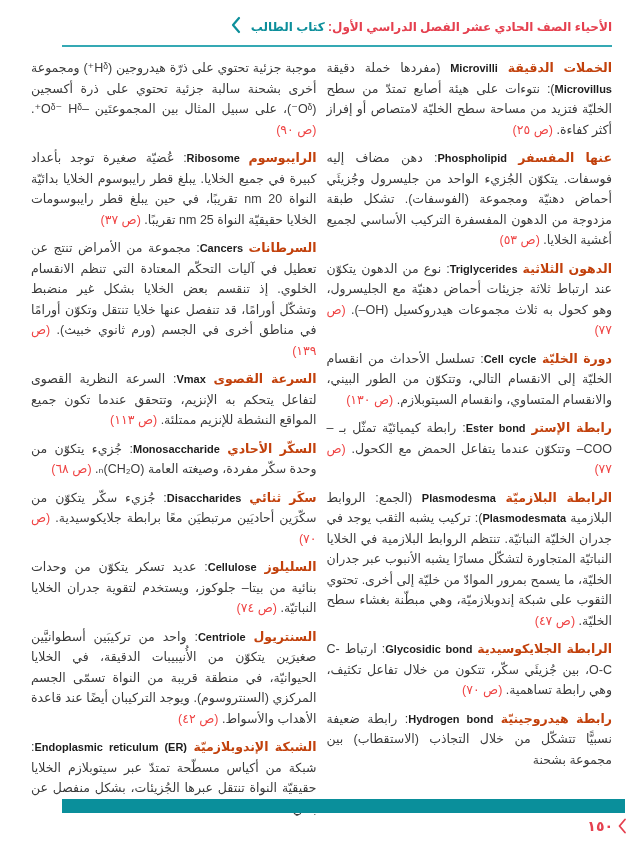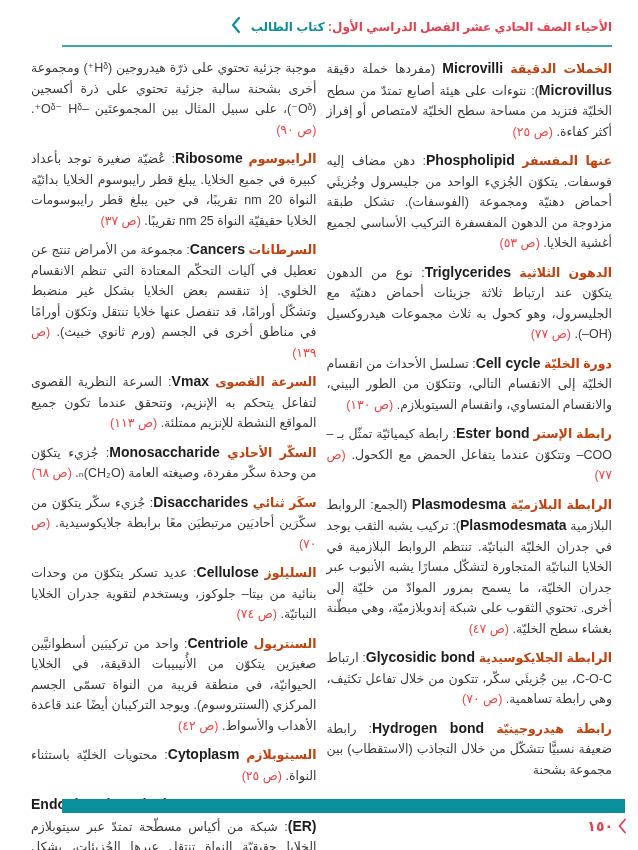--- a/index.html
+++ b/index.html
@@ -11,21 +11,21 @@
   .header-row{position:absolute;top:16px;right:26px;display:flex;align-items:flex-end;gap:10px;}
   .header-title{font-size:12px;font-weight:bold;direction:rtl;white-space:nowrap;}
   .t-red{color:#E5404F;}
   .t-teal{color:#0D8F9B;}
   .header-rule{position:absolute;top:45px;left:62px;right:26px;height:2px;background:#35A9B4;}
   
   .columns{position:absolute;top:58px;right:26px;left:31px;display:flex;gap:10px;direction:rtl;}
   .col{flex:1;min-width:0;}
   .entry{margin:0 0 8px 0;text-align:justify;direction:rtl;font-size:12.5px;line-height:20.5px;color:#3b3b3b;}
   .entry .term{color:#c2410c;font-weight:bold;}
-  .entry .en{color:#1d1d1d;font-weight:bold;font-size:14px;}
+  .entry .en{color:#1d1d1d;font-weight:bold;font-size:11px;}
   .entry .page-ref{color:#ef4444;}
   
   .footer-bar{position:absolute;top:799px;left:62px;right:13px;height:14px;background:#0A8F9B;}
   .pagenum{position:absolute;top:818px;right:11px;display:flex;align-items:center;gap:5px;
            color:#E5404F;font-weight:bold;font-size:14px;direction:rtl;}
   .chev{display:inline-flex;align-items:center;}
 </style>
 </head>
 <body>
 
@@ -54,21 +54,20 @@
       </div>
     <div class="col">
         <p class="entry"><span>موجبة جزئية تحتوي على ذرّة هيدروجين (Hᵟ⁺) ومجموعة أخرى بشحنة سالبة جزئية تحتوي على ذرة أكسجين (Oᵟ⁻)، على سبيل المثال بين المجموعتَين –Oᵟ⁻ Hᵟ⁺. </span><span class="page-ref">(ص ٩٠)</span></p>
         <p class="entry"><span class="term">الرايبوسوم </span><span class="en">Ribosome</span><span>: عُضيّة صغيرة توجد بأعداد كبيرة في جميع الخلايا. يبلغ قطر رايبوسوم الخلايا بدائيّة النواة 20 nm تقريبًا، في حين يبلغ قطر رايبوسومات الخلايا حقيقيّة النواة 25 nm تقريبًا. </span><span class="page-ref">(ص ٣٧)</span></p>
         <p class="entry"><span class="term">السرطانات </span><span class="en">Cancers</span><span>: مجموعة من الأمراض تنتج عن تعطيل في آليات التحكّم المعتادة التي تنظم الانقسام الخلوي. إذ تنقسم بعض الخلايا بشكل غير منضبط وتشكّل أورامًا، قد تنفصل عنها خلايا تنتقل وتكوّن أورامًا في مناطق أخرى في الجسم (ورم ثانوي خبيث). </span><span class="page-ref">(ص ١٣٩)</span></p>
         <p class="entry"><span class="term">السرعة القصوى </span><span class="en">Vmax</span><span>: السرعة النظرية القصوى لتفاعل يتحكم به الإنزيم، وتتحقق عندما تكون جميع المواقع النشطة للإنزيم ممتلئة. </span><span class="page-ref">(ص ١١٣)</span></p>
         <p class="entry"><span class="term">السكّر الأحادي </span><span class="en">Monosaccharide</span><span>: جُزيء يتكوّن من وحدة سكّر مفردة، وصيغته العامة (CH₂O)ₙ. </span><span class="page-ref">(ص ٦٨)</span></p>
         <p class="entry"><span class="term">سكَر ثنائي </span><span class="en">Disaccharides</span><span>: جُزيء سكّر يتكوّن من سكّرَين أحاديَين مرتبطيَن معًا برابطة جلايكوسيدية. </span><span class="page-ref">(ص ٧٠)</span></p>
         <p class="entry"><span class="term">السليلوز </span><span class="en">Cellulose</span><span>: عديد تسكر يتكوّن من وحدات بنائية من بيتا– جلوكوز، ويستخدم لتقوية جدران الخلايا النباتيّة. </span><span class="page-ref">(ص ٧٤)</span></p>
         <p class="entry"><span class="term">السنتريول </span><span class="en">Centriole</span><span>: واحد من تركيبَين أسطوانيَّين صغيرَين يتكوّن من الأُنيبيبات الدقيقة، في الخلايا الحيوانيّة، في منطقة قريبة من النواة تسمّى الجسم المركزي (السنتروسوم). ويوجد التركيبان أيضًا عند قاعدة الأهداب والأسواط. </span><span class="page-ref">(ص ٤٢)</span></p>
-        <p class="entry"><span class="term">السيتوبلازم </span><span class="en">Cytoplasm</span><span>: محتويات الخليّة باستثناء النواة. </span><span class="page-ref">(ص ٢٥)</span></p>
         <p class="entry"><span class="term">الشبكة الإندوبلازميّة </span><span class="en">Endoplasmic reticulum (ER)</span><span>: شبكة من أكياس مسطّحة تمتدّ عبر سيتوبلازم الخلايا حقيقيّة النواة تنتقل عبرها الجُزيئات، بشكل منفصل عن باقي </span></p>
       </div>
   </div>
 
   <div class="footer-bar"></div>
   <div class="pagenum">
     <span class="chev">
       <svg width="9" height="16" viewBox="0 0 9 16">
         <polyline points="7,1.5 1.5,8 7,14.5" fill="none" stroke="#E5404F" stroke-width="1.8" stroke-linecap="round" stroke-linejoin="round"></polyline>
       </svg>

